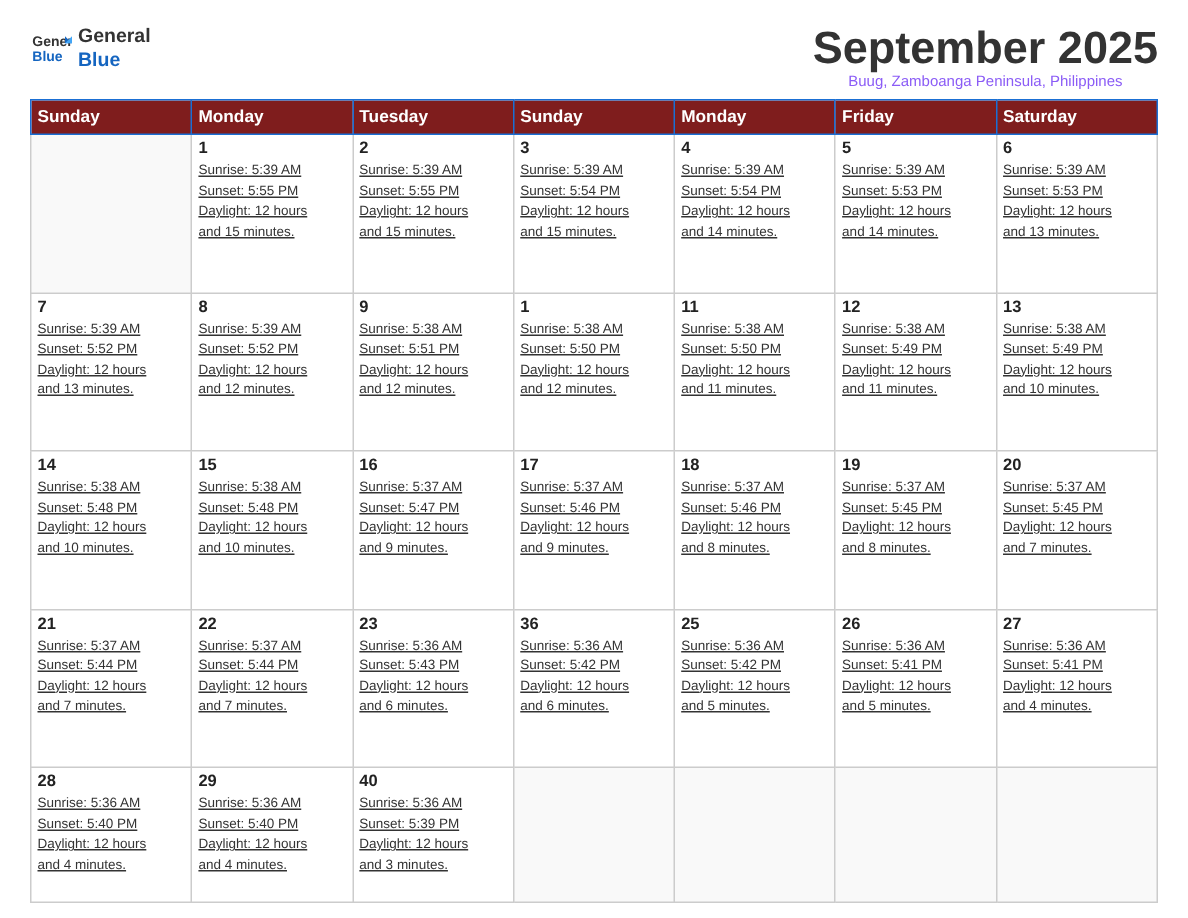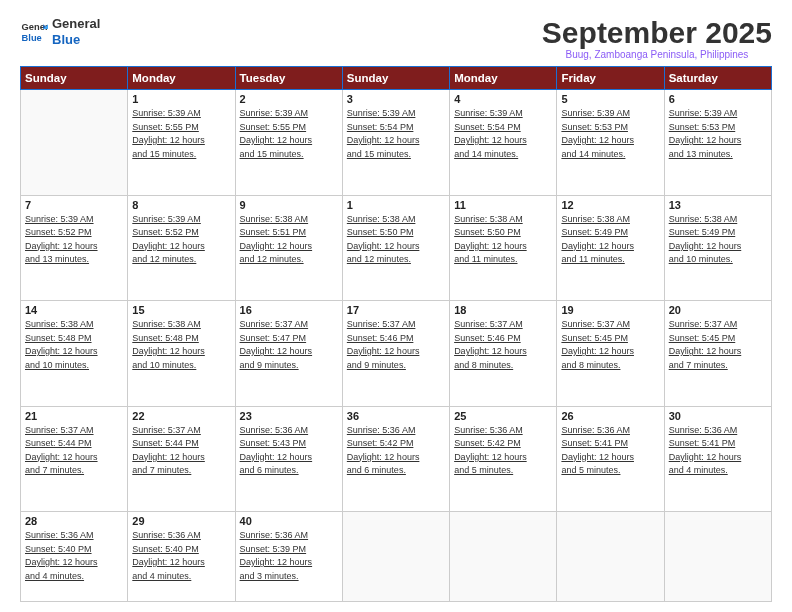--- a/index.html
+++ b/index.html
@@ -309,21 +309,21 @@
 and 5 minutes.</div>
           </td>
           <td>
             <span class="day-num">26</span>
             <div class="day-info" style="white-space: pre-line;">Sunrise: 5:36 AM
 Sunset: 5:41 PM
 Daylight: 12 hours
 and 5 minutes.</div>
           </td>
           <td>
-            <span class="day-num">30</span>
+            <span class="day-num">27</span>
             <div class="day-info" style="white-space: pre-line;">Sunrise: 5:36 AM
 Sunset: 5:41 PM
 Daylight: 12 hours
 and 4 minutes.</div>
           </td>
         </tr>
         <tr class="last-row">
           <td>
             <span class="day-num">28</span>
             <div class="day-info" style="white-space: pre-line;">Sunrise: 5:36 AM

